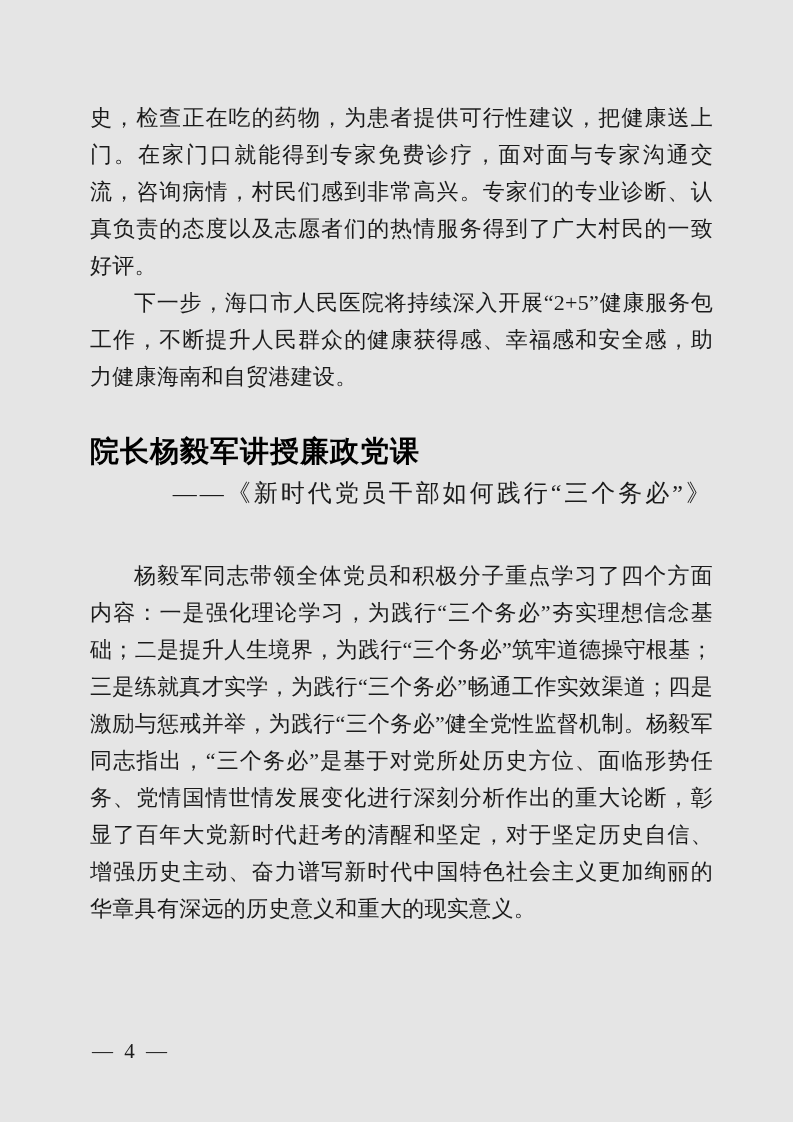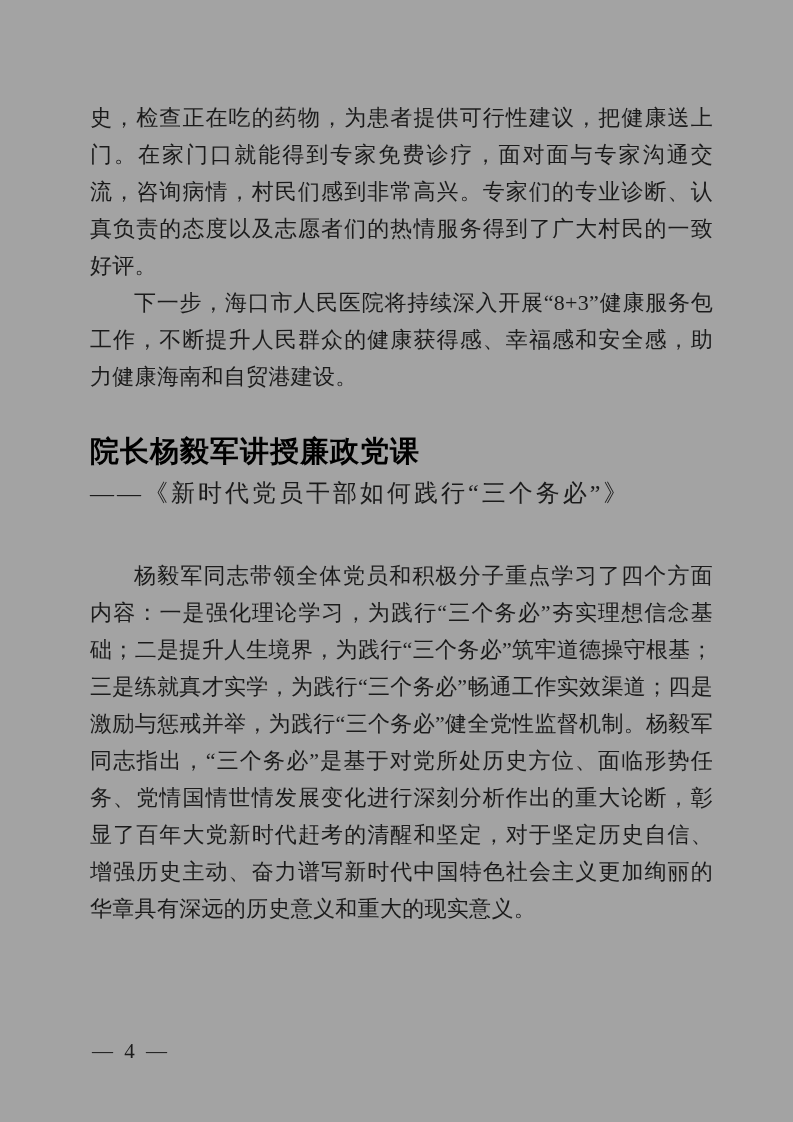--- a/index.html
+++ b/index.html
@@ -4,21 +4,21 @@
 <style>
   html, body {
     margin: 0;
     padding: 0;
     background: #ffffff;
   }
   .page {
     position: relative;
     width: 793px;
     height: 1122px;
-    background: #a3a3a3;
+    background: #e5e5e5;
     overflow: hidden;
     font-family: "Liberation Serif", "DejaVu Serif", serif;
     color: #1b1b1b;
   }
   .content {
     position: absolute;
     left: 90px;
     top: 99px;
     width: 623px;
   }
@@ -39,21 +39,21 @@
     font-size: 29px;
     line-height: 42px;
     font-weight: bold;
     letter-spacing: 1px;
     color: #000000;
   }
   .article-subtitle {
     margin: 4px 0 47px 0;
     font-size: 24px;
     line-height: 34px;
-    text-align: left;
+    text-align: right;
     letter-spacing: 3px;
     color: #1b1b1b;
   }
   .page-footer {
     position: absolute;
     left: 92px;
     top: 1038px;
     font-size: 21px;
     line-height: 26px;
     letter-spacing: 3px;
@@ -61,21 +61,21 @@
   }
 </style>
 </head>
 <body>
 
 <div class="page">
   <div class="content">
 
     <p class="par">史，检查正在吃的药物，为患者提供可行性建议，把健康送上门。在家门口就能得到专家免费诊疗，面对面与专家沟通交流，咨询病情，村民们感到非常高兴。专家们的专业诊断、认真负责的态度以及志愿者们的热情服务得到了广大村民的一致好评。</p>
 
-    <p class="par indent">下一步，海口市人民医院将持续深入开展“8+3”健康服务包工作，不断提升人民群众的健康获得感、幸福感和安全感，助力健康海南和自贸港建设。</p>
+    <p class="par indent">下一步，海口市人民医院将持续深入开展“2+5”健康服务包工作，不断提升人民群众的健康获得感、幸福感和安全感，助力健康海南和自贸港建设。</p>
 
     <h1 class="article-title">院长杨毅军讲授廉政党课</h1>
 
     <div class="article-subtitle">——《新时代党员干部如何践行“三个务必”》</div>
 
 
     <p class="par indent">杨毅军同志带领全体党员和积极分子重点学习了四个方面内容：一是强化理论学习，为践行“三个务必”夯实理想信念基础；二是提升人生境界，为践行“三个务必”筑牢道德操守根基；三是练就真才实学，为践行“三个务必”畅通工作实效渠道；四是激励与惩戒并举，为践行“三个务必”健全党性监督机制。杨毅军同志指出，“三个务必”是基于对党所处历史方位、面临形势任务、党情国情世情发展变化进行深刻分析作出的重大论断，彰显了百年大党新时代赶考的清醒和坚定，对于坚定历史自信、增强历史主动、奋力谱写新时代中国特色社会主义更加绚丽的华章具有深远的历史意义和重大的现实意义。</p>
 
   </div>
 

